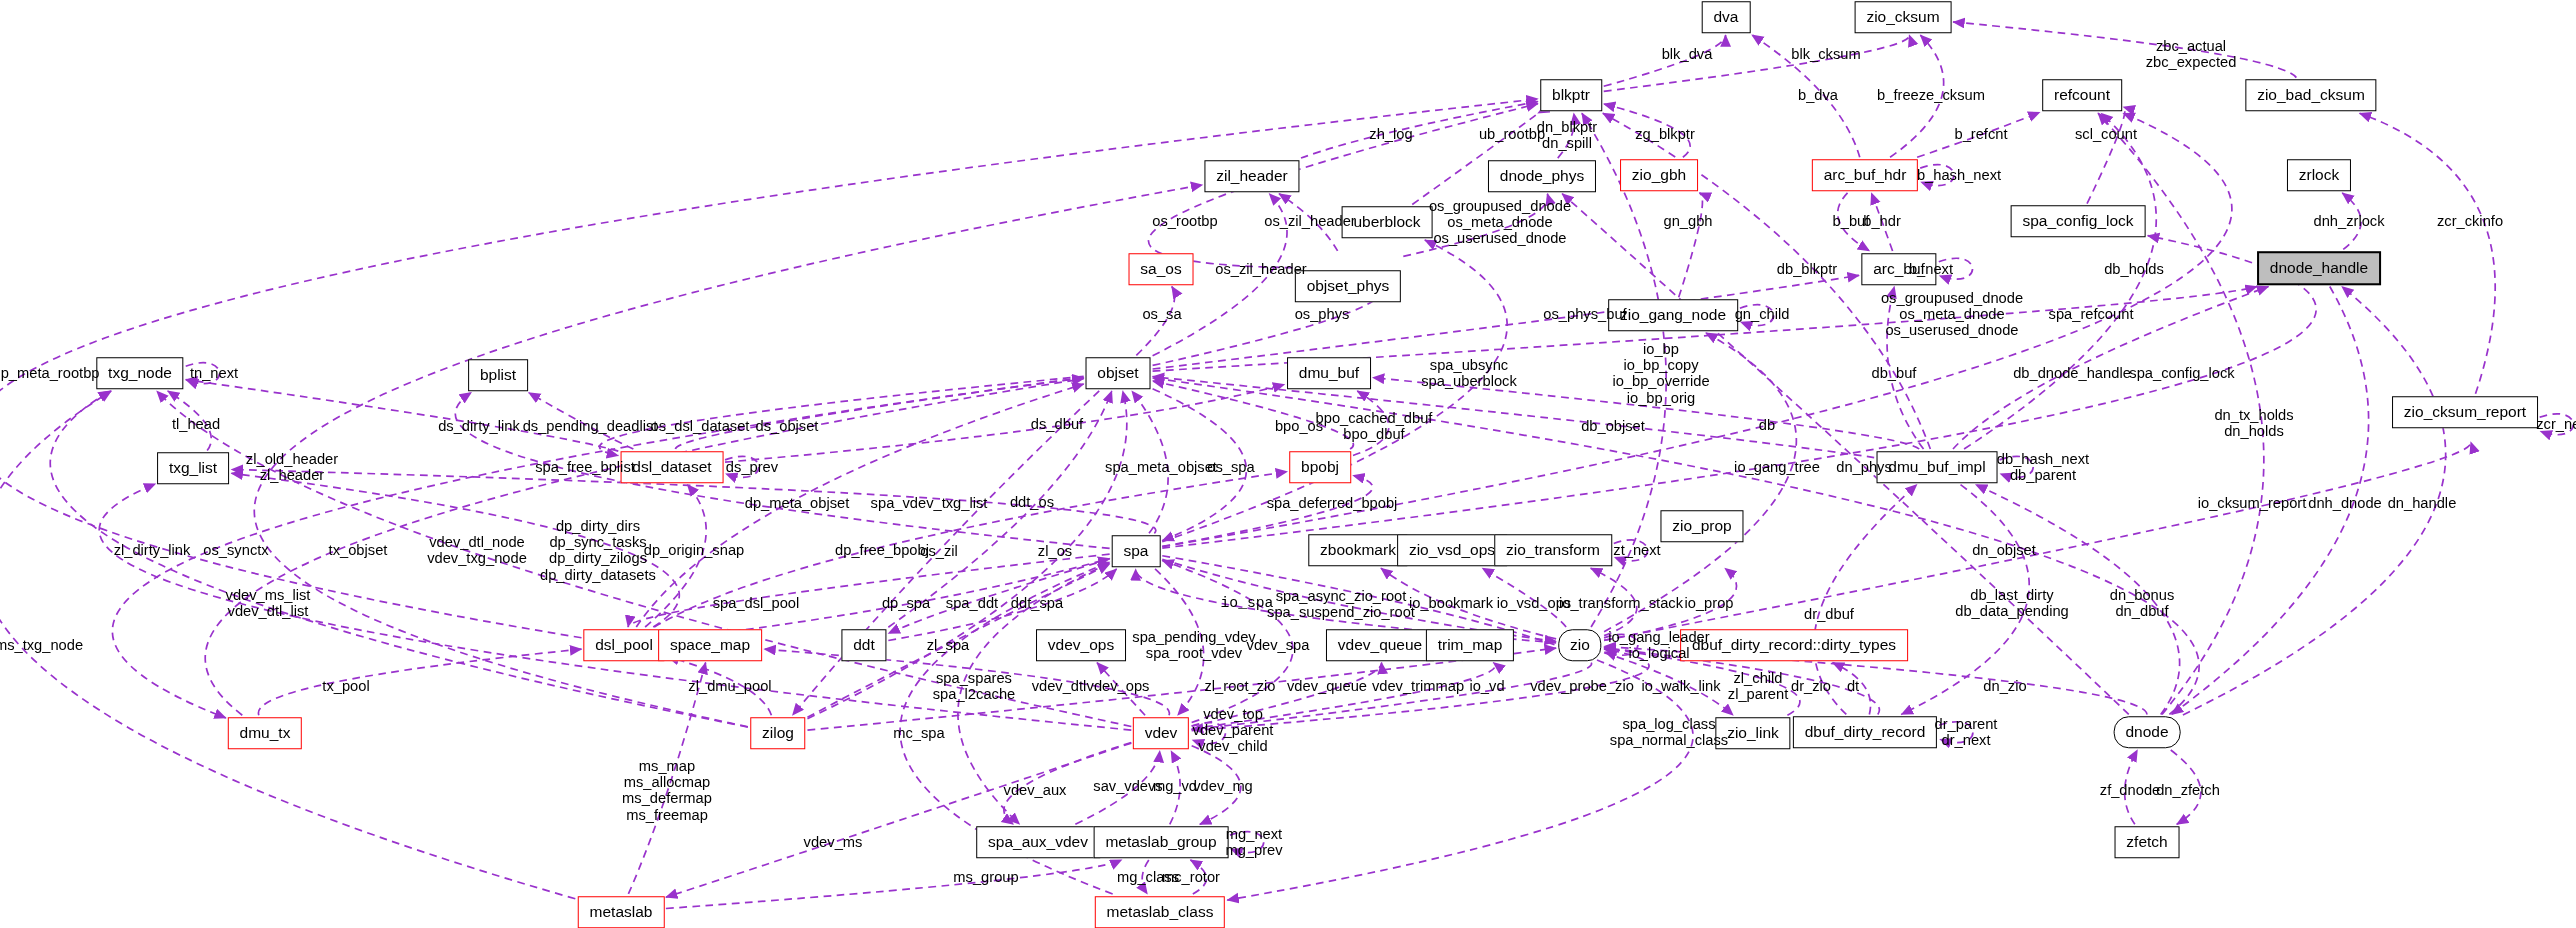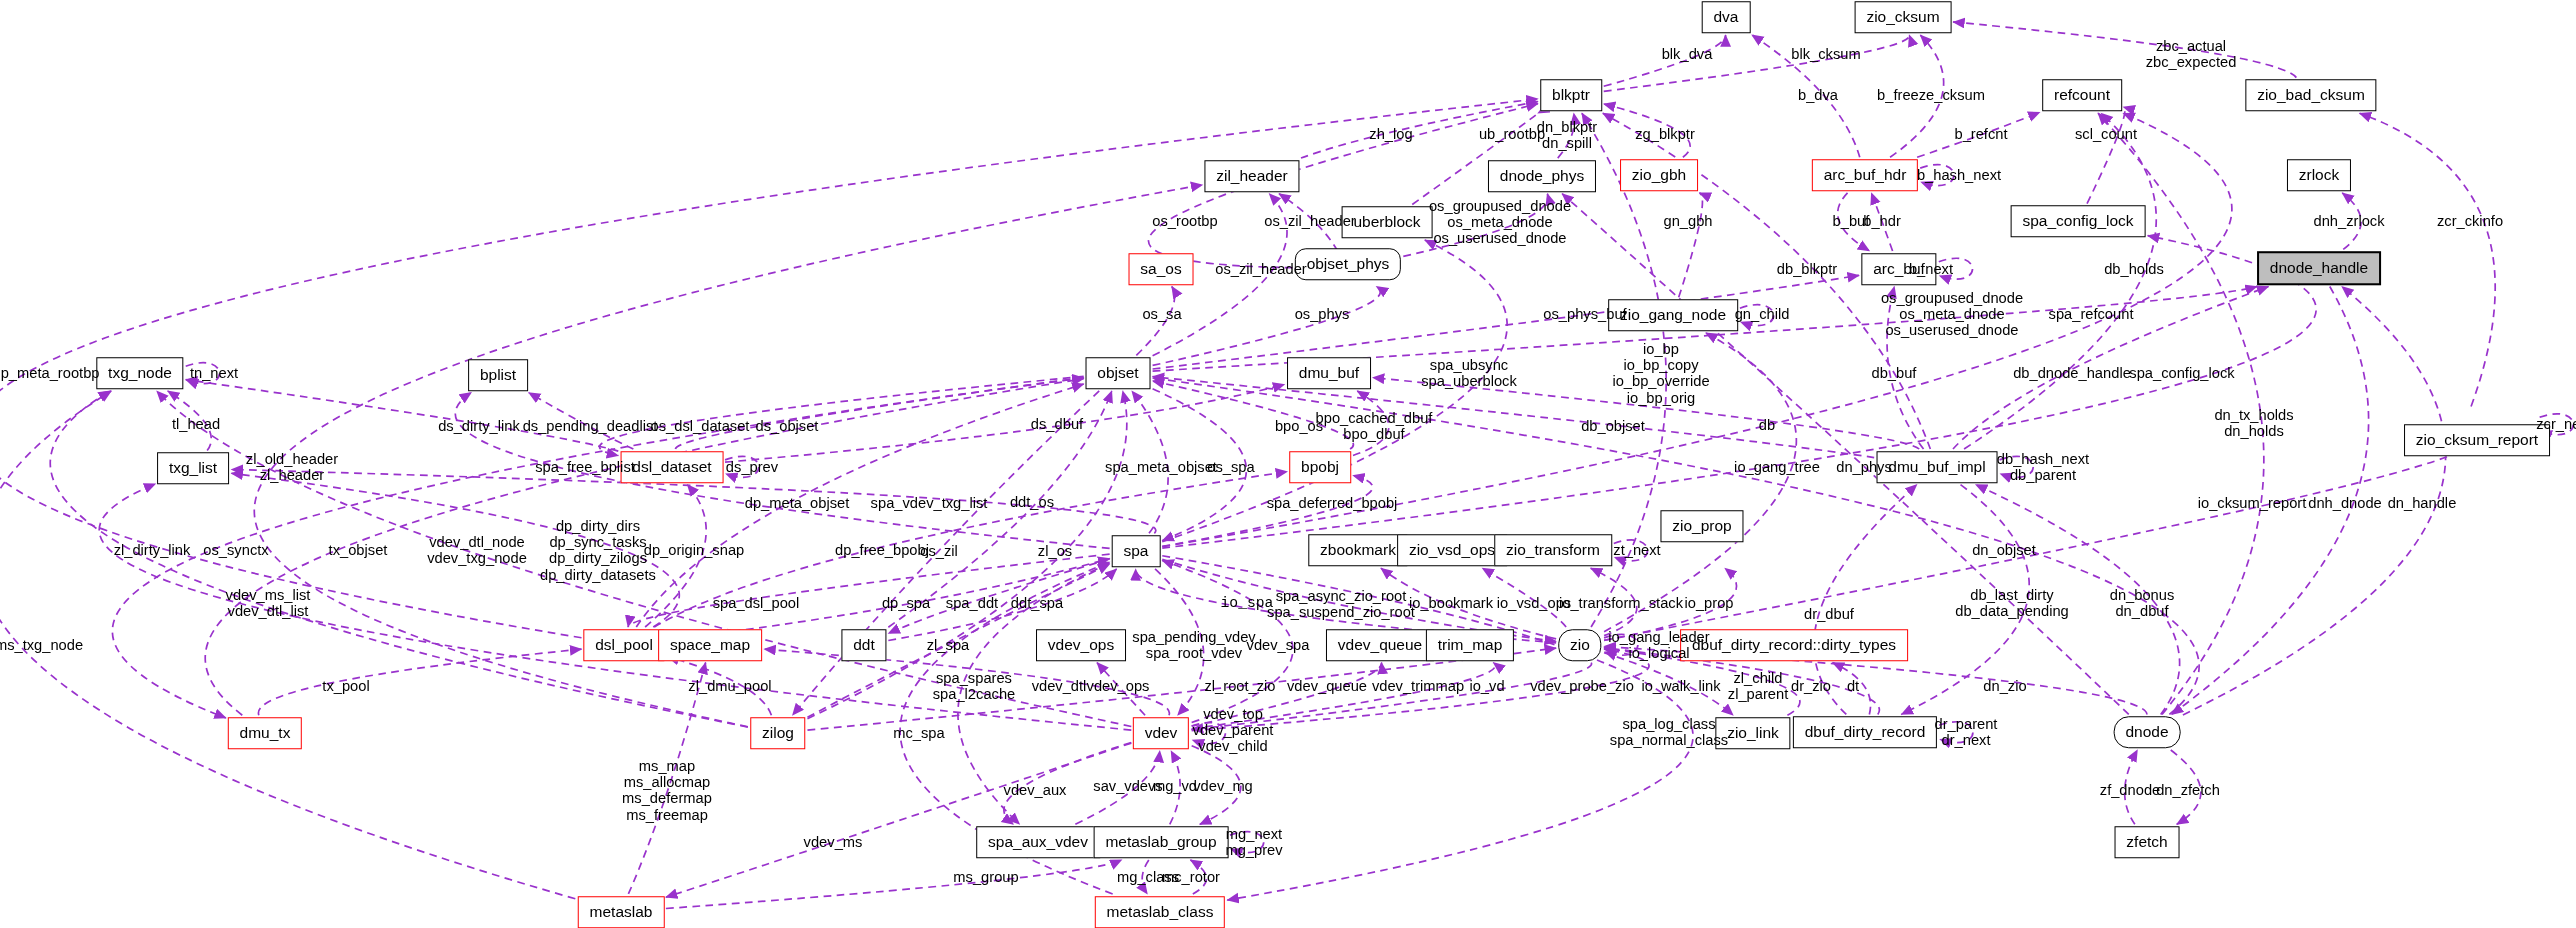--- a/index.html
+++ b/index.html
@@ -165,33 +165,33 @@
       <div class="node" style="left: 2082px; top: 95px;">refcount</div>
       <div class="node" style="left: 2311px; top: 95px;">zio_bad_cksum</div>
       <div class="node" style="left: 1252px; top: 176px;">zil_header</div>
       <div class="node" style="left: 1542px; top: 176px;">dnode_phys</div>
       <div class="node red" style="left: 1659px; top: 175px;">zio_gbh</div>
       <div class="node red" style="left: 1865px; top: 175px;">arc_buf_hdr</div>
       <div class="node" style="left: 2319px; top: 175px;">zrlock</div>
       <div class="node" style="left: 1387px; top: 222px;">uberblock</div>
       <div class="node" style="left: 2078px; top: 221px;">spa_config_lock</div>
       <div class="node red" style="left: 1161px; top: 269px;">sa_os</div>
-      <div class="node" style="left: 1348px; top: 264px; border-radius: 11px;">objset_phys</div>
+      <div class="node" style="left: 1348px; top: 286px;">objset_phys</div>
       <div class="node" style="left: 1673px; top: 315px;">zio_gang_node</div>
       <div class="node" style="left: 1899px; top: 269px;">arc_buf</div>
       <div class="node focus" style="left: 2319px; top: 268px;">dnode_handle</div>
       <div class="node" style="left: 140px; top: 373px;">txg_node</div>
       <div class="node" style="left: 498px; top: 375px;">bplist</div>
       <div class="node" style="left: 1118px; top: 373px;">objset</div>
       <div class="node" style="left: 1329px; top: 373px;">dmu_buf</div>
       <div class="node" style="left: 193px; top: 468px;">txg_list</div>
       <div class="node red" style="left: 672px; top: 467px;">dsl_dataset</div>
       <div class="node red" style="left: 1320px; top: 467px;">bpobj</div>
       <div class="node" style="left: 1937px; top: 467px;">dmu_buf_impl</div>
-      <div class="node" style="left: 2465px; top: 440px; margin-left: 12px;">zio_cksum_report</div>
+      <div class="node" style="left: 2465px; top: 412px;">zio_cksum_report</div>
       <div class="node" style="left: 1136px; top: 551px;">spa</div>
       <div class="node" style="left: 1358px; top: 550px;">zbookmark</div>
       <div class="node" style="left: 1452px; top: 550px;">zio_vsd_ops</div>
       <div class="node" style="left: 1553px; top: 550px;">zio_transform</div>
       <div class="node" style="left: 1702px; top: 526px;">zio_prop</div>
       <div class="node red" style="left: 624px; top: 645px;">dsl_pool</div>
       <div class="node red" style="left: 710px; top: 645px;">space_map</div>
       <div class="node" style="left: 864px; top: 645px;">ddt</div>
       <div class="node" style="left: 1081px; top: 645px;">vdev_ops</div>
       <div class="node" style="left: 1380px; top: 645px;">vdev_queue</div>

